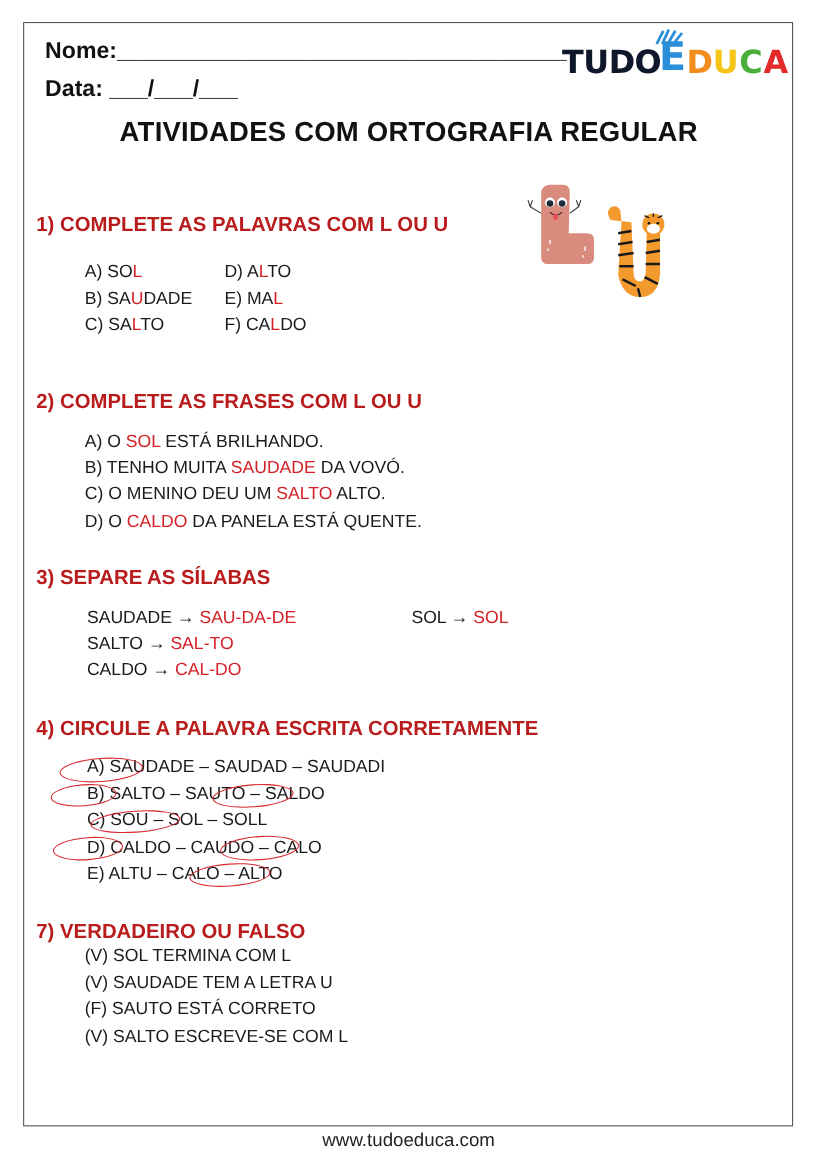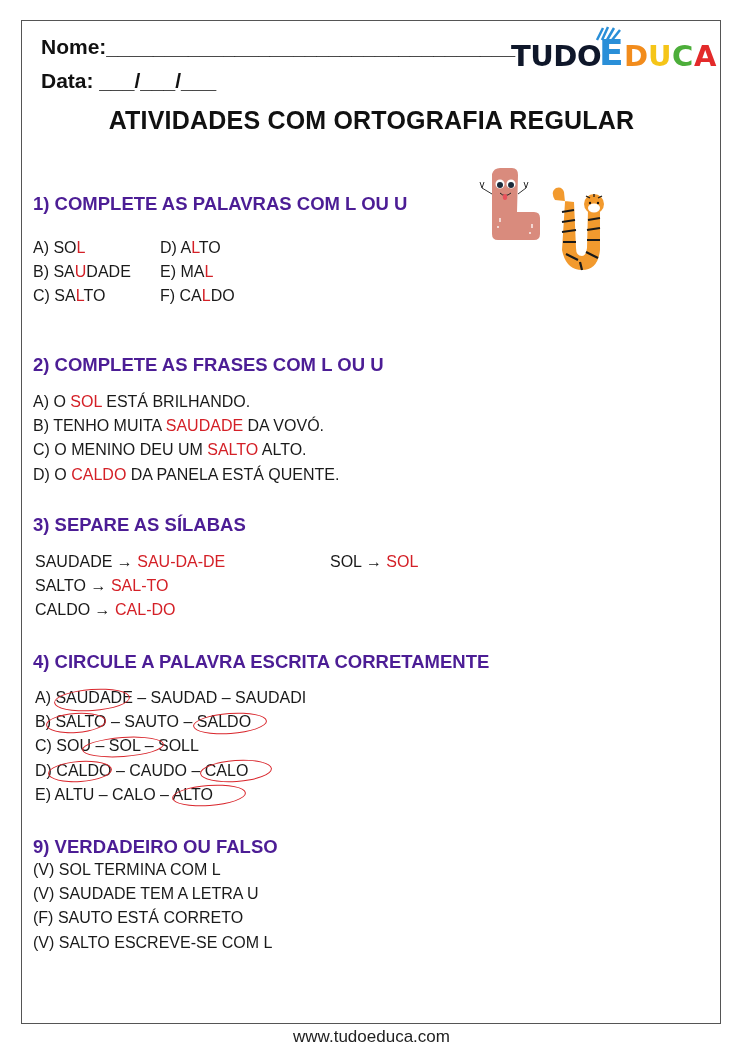--- a/index.html
+++ b/index.html
@@ -3,22 +3,22 @@
 <meta charset="utf-8">
 <style>
   html, body { margin: 0; padding: 0; background: #ffffff; }
   body { width: 743px; height: 1050px; position: relative; overflow: hidden;
          font-family: "Liberation Sans", "DejaVu Sans", sans-serif; color: #1a1a1a; }
   .frame { position: absolute; left: 21px; top: 20px; width: 700px; height: 1004px;
            border: 1.5px solid #555; box-sizing: border-box; }
   .abs { position: absolute; }
   .hdr { font-weight: bold; font-size: 21px; color: #111; white-space: nowrap; }
   .title { font-weight: bold; font-size: 25px; color: #111; left: 0; width: 743px; text-align: center; top: 106px; letter-spacing: 0.2px; }
-  .sec { font-weight: bold; font-size: 18.5px; color: #4c1d95; white-space: nowrap; }
-  .line { font-size: 16px; line-height: 24.2px; white-space: nowrap; color: #1a1a1a; }
+  .sec { font-weight: bold; font-size: 18.5px; color: #b91c1c; white-space: nowrap; }
+  .line { font-size: 16px; line-height: 24.2px; white-space: nowrap; color: #1a1a1a; margin-left: 44px; }
   .red { color: #d42027; }
   .logo { left: 511px; top: 30px; height: 50px; width: 210px; }
   .logo span { font-family: "DejaVu Sans", sans-serif; font-weight: bold; font-size: 29px; letter-spacing: -0.5px; position: absolute; top: 9px; }
   .footer { left: 0; width: 743px; text-align: center; top: 1027px; font-size: 17px; color: #222; }
   .circle { position: absolute; border: 1.3px solid #d9262c; border-radius: 50%; transform: rotate(-4deg); }
   .illus { left: 470px; top: 162px; width: 150px; height: 115px; }
 </style>
 </head>
 <body>
 
@@ -104,21 +104,21 @@
 </div>
 
 <div class="circle" style="left:54px; top:689px; width:74px; height:20px;"></div>
 <div class="circle" style="left:46px; top:713px; width:58px; height:18px;"></div>
 <div class="circle" style="left:193px; top:713px; width:72px; height:19px;"></div>
 <div class="circle" style="left:82px; top:737px; width:80px; height:18px;"></div>
 <div class="circle" style="left:48px; top:761px; width:62px; height:19px;"></div>
 <div class="circle" style="left:200px; top:760px; width:70px; height:20px;"></div>
 <div class="circle" style="left:172px; top:785px; width:72px; height:19px;"></div>
 
-<div class="abs sec" style="left:33px; top:836px;">9) VERDADEIRO OU FALSO</div>
+<div class="abs sec" style="left:33px; top:836px;">7) VERDADEIRO OU FALSO</div>
 <div class="abs" style="left:33px; top:858px;">
   <div class="line">(V) SOL TERMINA COM L</div>
   <div class="line">(V) SAUDADE TEM A LETRA U</div>
   <div class="line">(F) SAUTO ESTÁ CORRETO</div>
   <div class="line">(V) SALTO ESCREVE-SE COM L</div>
 </div>
 
 <div class="abs footer">www.tudoeduca.com</div>
 
 </body></html>

